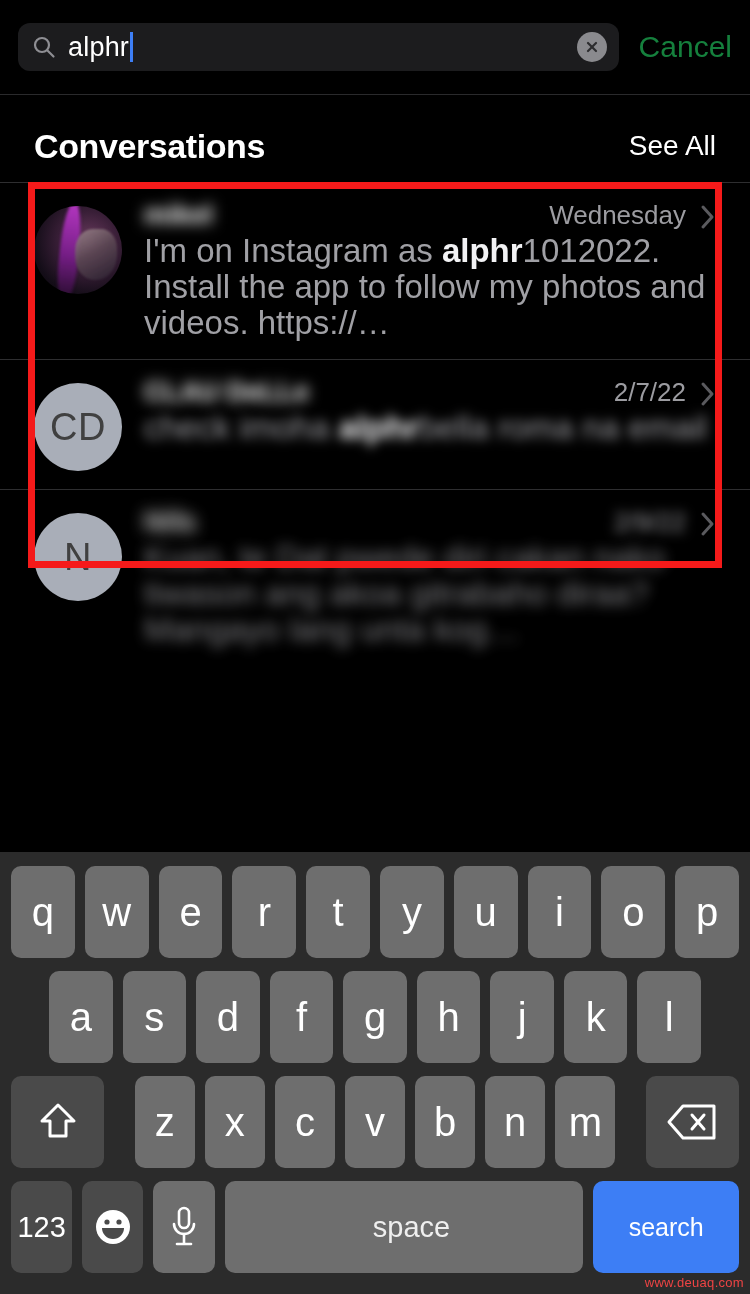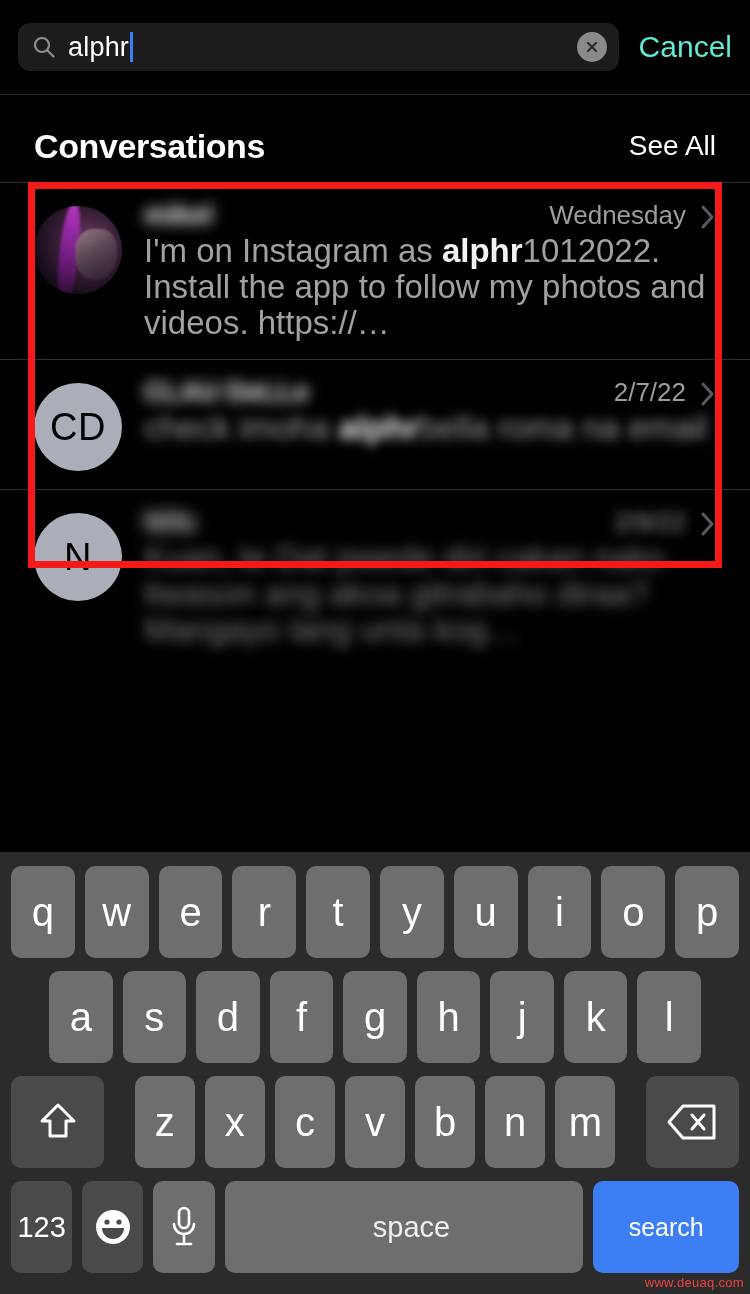--- a/index.html
+++ b/index.html
@@ -31,21 +31,21 @@
     display:inline-block; width:3px; height:30px; background:#3d7ef5;
     margin-left:1px; vertical-align:-6px;
   }
   .clear-btn{
     position:absolute; right:12px; top:50%; transform:translateY(-50%);
     width:30px; height:30px; border-radius:50%; background:#8a8a8e;
     display:flex; align-items:center; justify-content:center;
   }
   .clear-btn svg{ display:block; }
   .cancel-btn{
-    color:#5eead4; font-size:30px; margin-left:20px; white-space:nowrap;
+    color:#15803d; font-size:30px; margin-left:20px; white-space:nowrap;
   }
   .hairline-top{
     position:absolute; left:0; top:94px; width:750px; height:1px;
     background:#2a2a2c;
   }
 
   
   .section-head{
     position:absolute; left:0; top:112px; width:750px; height:68px;
     display:flex; align-items:center; padding:0 34px;
@@ -62,21 +62,21 @@
   .conv-divider{
     position:absolute; left:0; right:0; top:0; height:1px; background:#2e2e30;
   }
   .avatar{
     flex:0 0 88px; width:88px; height:88px; border-radius:50%;
     margin-right:22px; margin-top:6px;
     display:flex; align-items:center; justify-content:center;
     overflow:hidden; position:relative;
   }
   .avatar.initials{
-    background:#a9aeb8; color:#000000; font-size:38px; letter-spacing:.5px;
+    background:#a9aeb8; color:#404040; font-size:38px; letter-spacing:.5px;
   }
   .avatar.photo{
     background:radial-gradient(circle at 62% 40%, #6a3a5e 0%, #3a1f38 38%, #140d18 72%, #090509 100%);
   }
   .avatar.photo::before{
     content:""; position:absolute; left:30%; top:-6%; width:22%; height:112%;
     background:linear-gradient(180deg,#c23ad0,#7a1e8c 55%,#2a0d30);
     border-radius:50% 50% 40% 40%;
     transform:rotate(6deg); filter:blur(1.5px); opacity:.92;
   }

